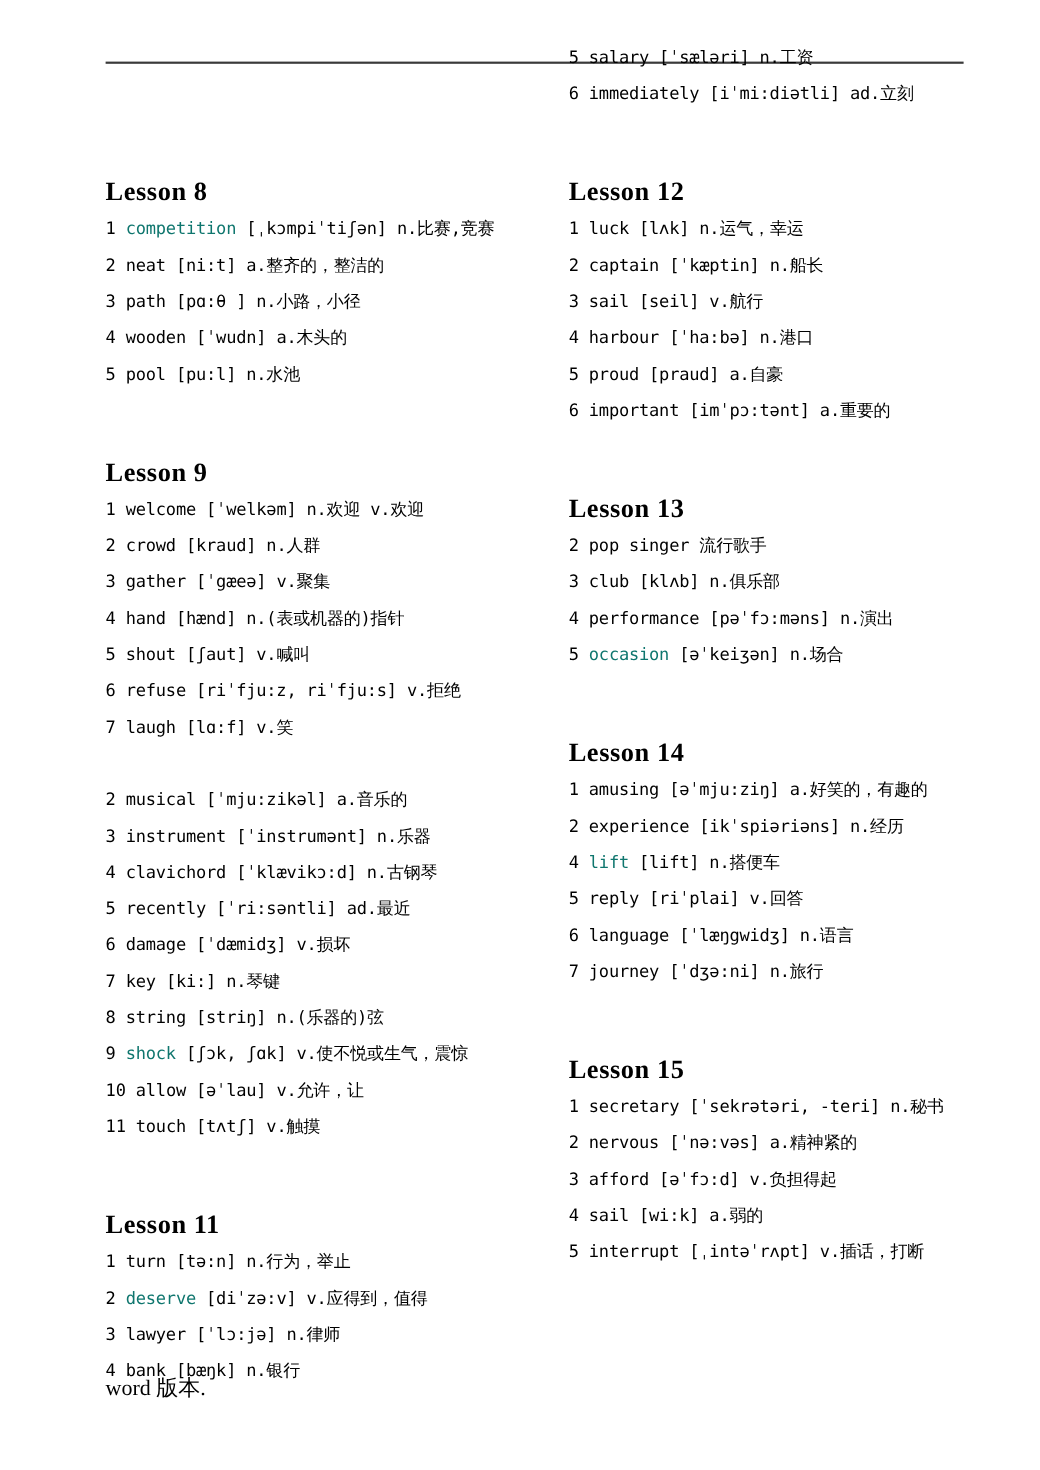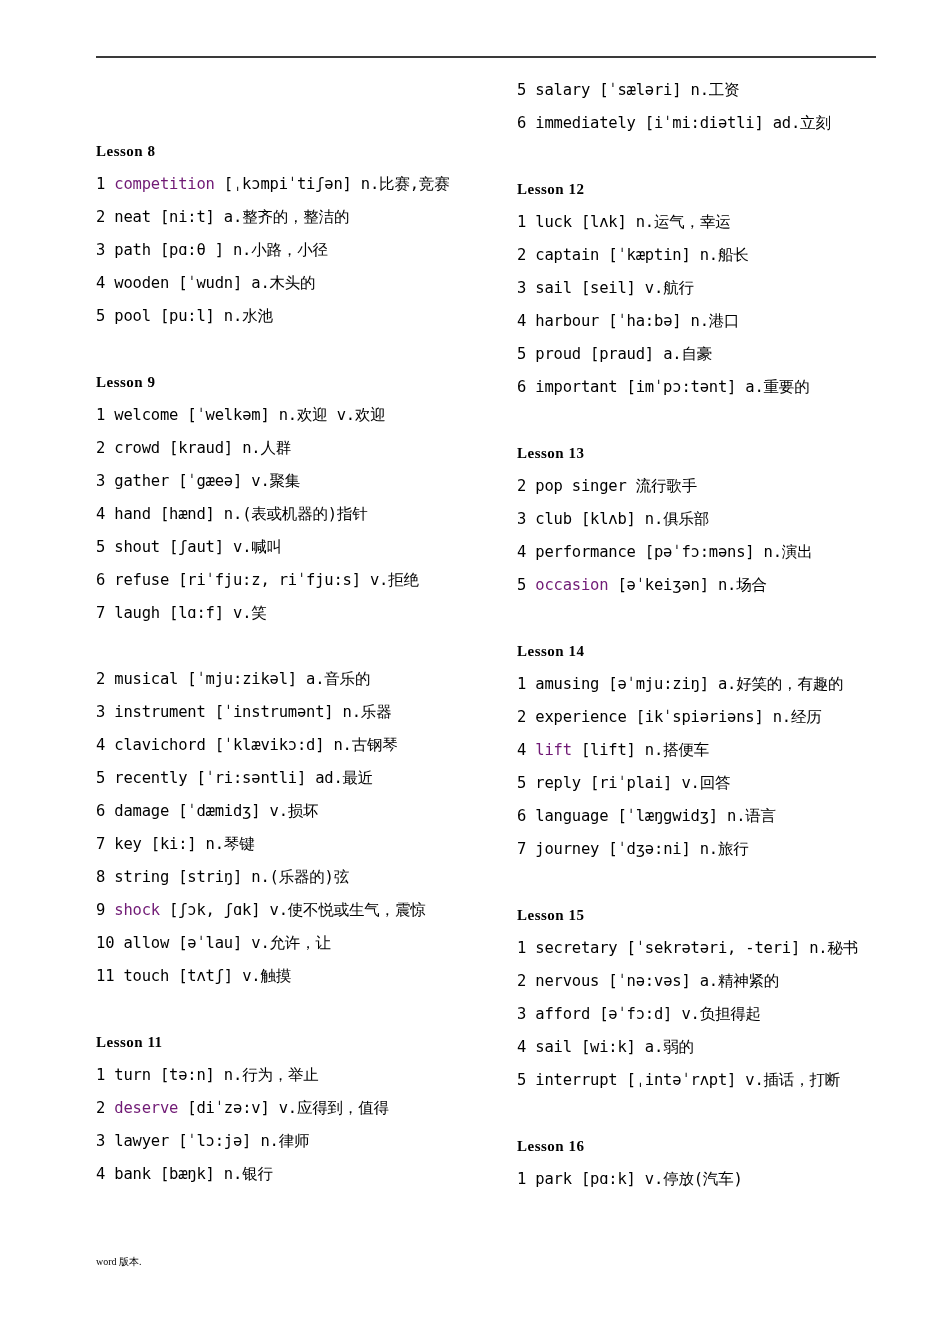--- a/index.html
+++ b/index.html
@@ -42,24 +42,25 @@
   .col-right { left: 517px; }
 
   .lesson-block {
     margin: 0;
     padding: 0;
   }
 
   .lesson-title {
     font-family: "Liberation Serif", "DejaVu Serif", serif;
     font-weight: bold;
-    font-size: 15px;
+    font-size: 24px;
     line-height: 33px;
     letter-spacing: 0.5px;
     white-space: nowrap;
+    margin-top: 24px;
   }
 
   .entry {
     font-family: "DejaVu Sans Mono", "Liberation Mono", monospace;
     font-size: 15.5px;
     line-height: 33px;
     white-space: nowrap;
     letter-spacing: -0.2px;
   }
 
@@ -69,33 +70,33 @@
   .entry .word {
     font-family: "DejaVu Sans Mono", "Liberation Mono", monospace;
   }
   .entry .phon {
     font-family: "DejaVu Sans Mono", "Liberation Mono", monospace;
   }
   .entry .mean {
     font-family: "DejaVu Sans Mono", "Liberation Mono", monospace;
   }
   .entry.hl .word {
-    color: #701a75;
+    color: #0f766e;
   }
 
   .gap {
     height: 33px;
   }
 
   .footer {
     position: absolute;
     left: 96px;
     top: 1252px;
     font-family: "Liberation Serif", "DejaVu Serif", serif;
-    font-size: 10px;
+    font-size: 20px;
     line-height: 20px;
     white-space: nowrap;
   }
 </style>
 </head>
 <body>
 
 <div class="page">
 
   <div class="top-rule"></div>
@@ -135,21 +136,21 @@
       </div>
       <div class="lesson-block">
         <div class="gap"></div>
         <div class="lesson-title">Lesson 11</div>
         <div class="entry"><span class="num">1 </span><span class="word">turn</span><span class="phon"> [tə:n]</span><span class="mean"> n.行为，举止</span></div>
         <div class="entry hl"><span class="num">2 </span><span class="word">deserve</span><span class="phon"> [diˈzə:v]</span><span class="mean"> v.应得到，值得</span></div>
         <div class="entry"><span class="num">3 </span><span class="word">lawyer</span><span class="phon"> [ˈlɔ:jə]</span><span class="mean"> n.律师</span></div>
         <div class="entry"><span class="num">4 </span><span class="word">bank</span><span class="phon"> [bæŋk]</span><span class="mean"> n.银行</span></div>
       </div>
     </div>
-  <div class="col col-right" id="right-col" style="padding-top: 74px;">
+  <div class="col col-right" id="right-col" style="padding-top: 36px;">
       <div class="lesson-block">
         <div class="entry"><span class="num">5 </span><span class="word">salary</span><span class="phon">  [ˈsæləri]</span><span class="mean"> n.工资</span></div>
         <div class="entry"><span class="num">6 </span><span class="word">immediately</span><span class="phon">  [iˈmi:diətli]</span><span class="mean"> ad.立刻</span></div>
       </div>
       <div class="lesson-block">
         <div class="gap"></div>
         <div class="lesson-title">Lesson 12</div>
         <div class="entry"><span class="num">1 </span><span class="word">luck</span><span class="phon"> [lʌk]</span><span class="mean"> n.运气，幸运</span></div>
         <div class="entry"><span class="num">2 </span><span class="word">captain</span><span class="phon"> [ˈkæptin]</span><span class="mean"> n.船长</span></div>
         <div class="entry"><span class="num">3 </span><span class="word">sail</span><span class="phon"> [seil]</span><span class="mean"> v.航行</span></div>
@@ -177,22 +178,17 @@
       </div>
       <div class="lesson-block">
         <div class="gap"></div>
         <div class="lesson-title">Lesson 15</div>
         <div class="entry"><span class="num">1 </span><span class="word">secretary</span><span class="phon"> [ˈsekrətəri, -teri]</span><span class="mean"> n.秘书</span></div>
         <div class="entry"><span class="num">2 </span><span class="word">nervous</span><span class="phon"> [ˈnə:vəs]</span><span class="mean"> a.精神紧的</span></div>
         <div class="entry"><span class="num">3 </span><span class="word">afford</span><span class="phon"> [əˈfɔ:d]</span><span class="mean"> v.负担得起</span></div>
         <div class="entry"><span class="num">4 </span><span class="word">sail</span><span class="phon"> [wi:k]</span><span class="mean"> a.弱的</span></div>
         <div class="entry"><span class="num">5 </span><span class="word">interrupt</span><span class="phon"> [ˌintəˈrʌpt]</span><span class="mean"> v.插话，打断</span></div>
       </div>
-      <div class="lesson-block">
-        <div class="gap"></div>
-        <div class="lesson-title">Lesson 16</div>
-        <div class="entry"><span class="num">1 </span><span class="word">park</span><span class="phon"> [pɑ:k]</span><span class="mean"> v.停放(汽车)</span></div>
-      </div>
     </div>
 
   <div class="footer">word 版本.</div>
 
 </div>
 
 </body></html>

